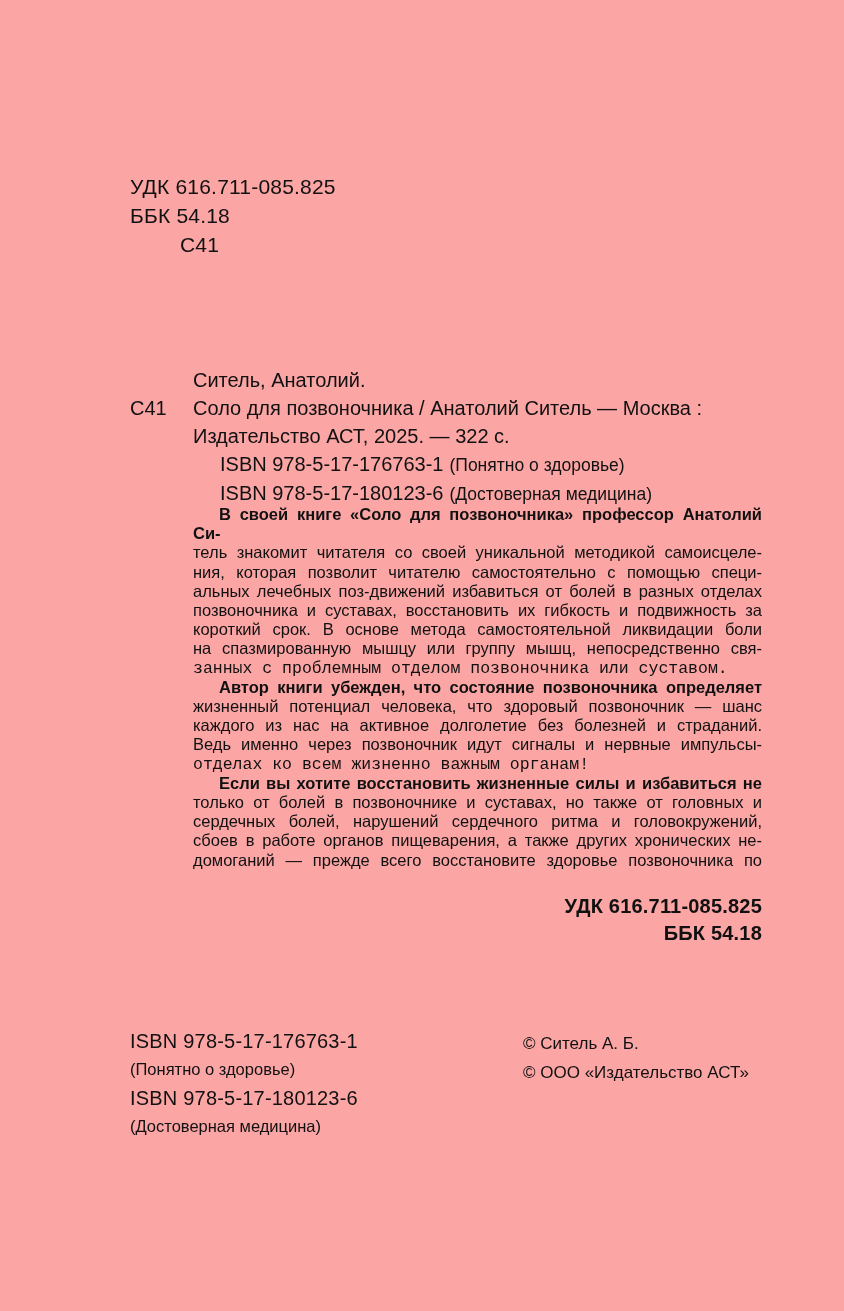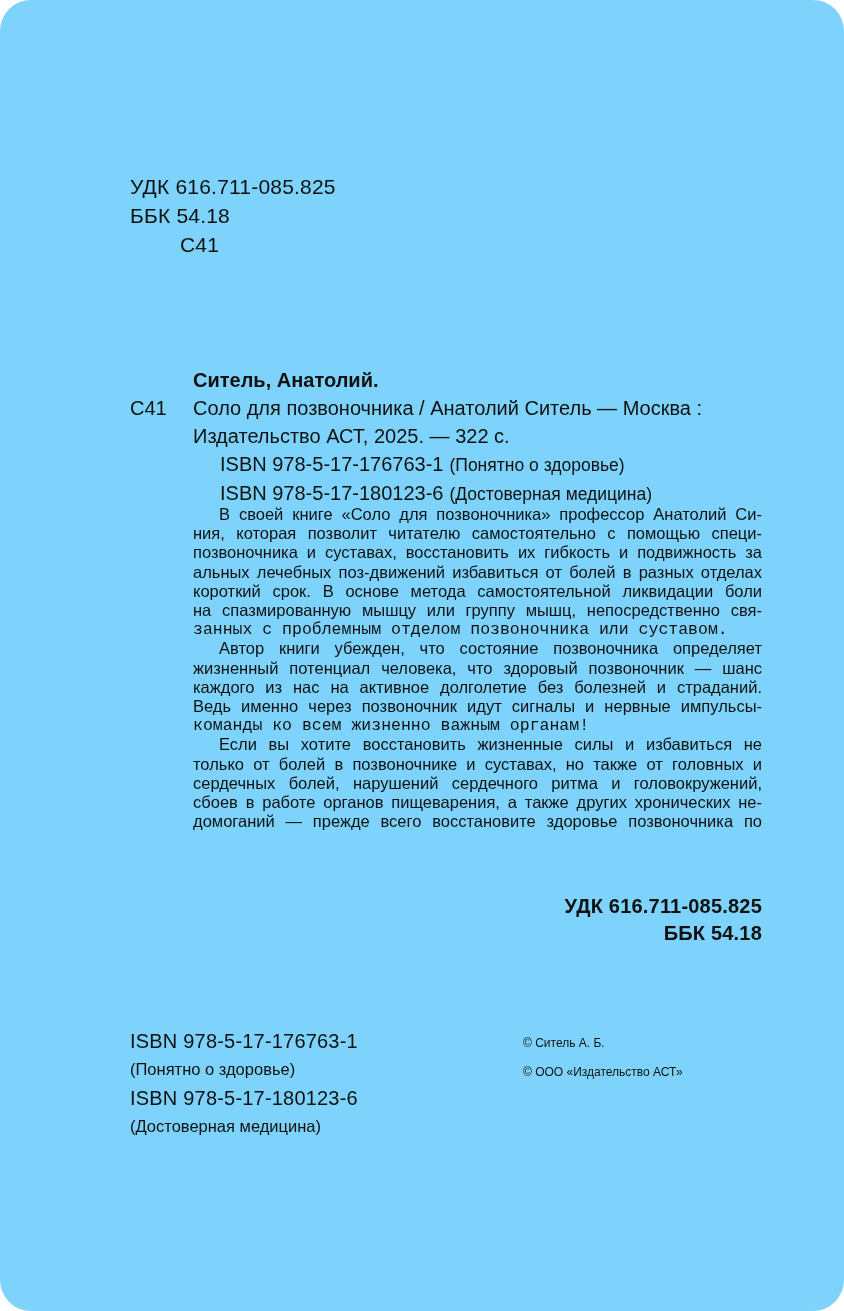--- a/index.html
+++ b/index.html
@@ -4,25 +4,24 @@
 <style>
   html, body {
     margin: 0;
     padding: 0;
     background: #ffffff;
   }
   .page {
     position: relative;
     width: 844px;
     height: 1311px;
-    background: #7dd3fc;
+    background: #fca5a5;
     color: #111111;
     font-family: "Liberation Sans", "DejaVu Sans", sans-serif;
     overflow: hidden;
-    border-radius: 31px;
   }
 
   
   .top-block {
     position: absolute;
     left: 130px;
     top: 172px;
     font-size: 21px;
     line-height: 29px;
     letter-spacing: 0.2px;
@@ -32,21 +31,21 @@
   
   .catalog {
     position: absolute;
     left: 130px;
     top: 366px;
     width: 632px;
     font-size: 20px;
     line-height: 28px;
   }
   .cat-author {
-    font-weight: bold;
+    font-weight: normal;
     padding-left: 63px;
   }
   .cat-row { position: relative; padding-left: 63px; }
   .cat-code { position: absolute; left: 0; top: 0; }
   .cat-isbn { padding-left: 90px; white-space: nowrap; }
   .cat-isbn .series {
     font-size: 17.5px;
     margin-left: 6px;
   }
 
@@ -58,21 +57,21 @@
     width: 569px;
     font-size: 16.5px;
     line-height: 19.2px;
   }
   .annotation .line {
     text-align: justify;
     text-align-last: justify;
     white-space: normal;
   }
   .annotation .line.last { text-align-last: left; font-family: Liberation Mono, monospace; }
-  .annotation .line.first { text-indent: 26px; }
+  .annotation .line.first { text-indent: 26px; font-weight: bold; }
 
   
   .class-footer {
     position: absolute;
     left: 130px;
     top: 893px;
     width: 632px;
     text-align: right;
     font-weight: bold;
     font-size: 20px;
@@ -87,21 +86,21 @@
     top: 1026px;
     width: 632px;
   }
   .imp-left { position: absolute; left: 0; top: 0; }
   .imp-isbn { font-size: 20px; line-height: 30px; letter-spacing: 0.2px; }
   .imp-series { font-size: 16.5px; line-height: 27px; }
   .imp-right {
     position: absolute;
     left: 393px;
     top: 3px;
-    font-size: 12px;
+    font-size: 17px;
     line-height: 29px;
   }
 </style>
 </head>
 <body>
 
 <div class="page">
 
   <div class="top-block">
     <div>УДК 616.711-085.825</div>
@@ -122,33 +121,34 @@
       <span>ISBN 978-5-17-176763-1</span><span class="series">(Понятно о здоровье)</span>
     </div>
     <div class="cat-isbn">
       <span>ISBN 978-5-17-180123-6</span><span class="series">(Достоверная медицина)</span>
     </div>
   </div>
 
   <div class="annotation">
       <div class="para">
         <div class="line first">В своей книге «Соло для позвоночника» профессор Анатолий Си-</div>
+        <div class="line">тель знакомит читателя со своей уникальной методикой самоисцеле-</div>
         <div class="line">ния, которая позволит читателю самостоятельно с помощью специ-</div>
+        <div class="line">альных лечебных поз-движений избавиться от болей в разных отделах</div>
         <div class="line">позвоночника и суставах, восстановить их гибкость и подвижность за</div>
-        <div class="line">альных лечебных поз-движений избавиться от болей в разных отделах</div>
         <div class="line">короткий срок. В основе метода самостоятельной ликвидации боли</div>
         <div class="line">на спазмированную мышцу или группу мышц, непосредственно свя-</div>
         <div class="line last">занных с проблемным отделом позвоночника или суставом.</div>
       </div>
       <div class="para">
         <div class="line first">Автор книги убежден, что состояние позвоночника определяет</div>
         <div class="line">жизненный потенциал человека, что здоровый позвоночник — шанс</div>
         <div class="line">каждого из нас на активное долголетие без болезней и страданий.</div>
         <div class="line">Ведь именно через позвоночник идут сигналы и нервные импульсы-</div>
-        <div class="line last">команды ко всем жизненно важным органам!</div>
+        <div class="line last">отделах ко всем жизненно важным органам!</div>
       </div>
       <div class="para">
         <div class="line first">Если вы хотите восстановить жизненные силы и избавиться не</div>
         <div class="line">только от болей в позвоночнике и суставах, но также от головных и</div>
         <div class="line">сердечных болей, нарушений сердечного ритма и головокружений,</div>
         <div class="line">сбоев в работе органов пищеварения, а также других хронических не-</div>
         <div class="line">домоганий — прежде всего восстановите здоровье позвоночника по</div>
       </div>
     </div>
 

